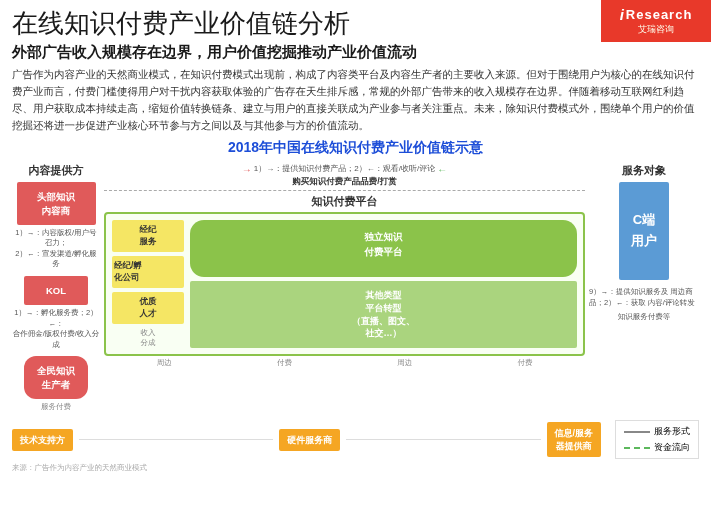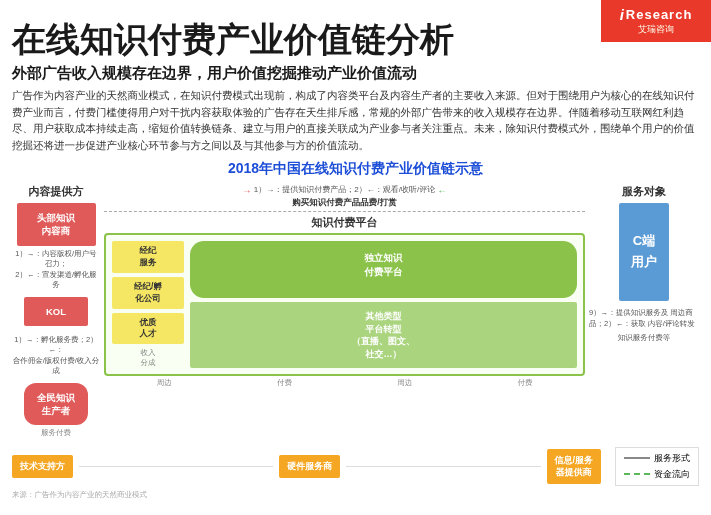--- a/index.html
+++ b/index.html
@@ -29,24 +29,24 @@
       height: 42px;
       background: #e8392a;
       display: flex;
       flex-direction: column;
       align-items: center;
       justify-content: center;
       color: #fff;
     }
 
     .main-title {
-      font-size: 34px;
-      font-weight: bold;
+      font-size: 26px;
+      font-weight: normal;
       color: #1a1a1a;
-      margin-top: 11px;
+      margin-top: 0;
       margin-bottom: 2px;
       line-height: 1.2;
     }
 
     .sub-title {
       font-size: 15px;
       font-weight: bold;
       color: #1a1a1a;
       margin-bottom: 4px;
       line-height: 1.4;
@@ -99,21 +99,21 @@
     <div class="diagram-title">2018年中国在线知识付费产业价值链示意</div>
 
     <div style="display:flex;width:100%;gap:4px;align-items:flex-start;position:relative;">
 
       <div style="display:flex;flex-direction:column;align-items:center;width:88px;flex-shrink:0;">
         <div style="font-size:11px;font-weight:bold;color:#333;margin-bottom:4px;">内容提供方</div>
 
         <div style="background:#e05a5a;color:#fff;font-size:9.5px;font-weight:bold;text-align:center;padding:8px 4px;border-radius:2px;width:79px;line-height:1.4;margin-bottom:3px;">头部知识<br>内容商</div>
         <div style="font-size:7.5px;color:#555;text-align:center;line-height:1.4;margin-bottom:6px;">1）→：内容版权/用户号召力；<br>2）←：宣发渠道/孵化服务</div>
 
-        <div style="background:#e05a5a;color:#fff;font-size:9.5px;font-weight:bold;text-align:center;padding:8px 4px;border-radius:2px;width:64px;line-height:1.4;margin-bottom:9px;">KOL</div>
+        <div style="background:#e05a5a;color:#fff;font-size:9.5px;font-weight:bold;text-align:center;padding:8px 4px;border-radius:2px;width:64px;line-height:1.4;margin-bottom:3px;">KOL</div>
         <div style="font-size:7.5px;color:#555;text-align:center;line-height:1.4;margin-bottom:6px;">1）→：孵化服务费；2）←：<br>合作佣金/版权付费/收入分成</div>
 
         <div style="background:#e05a5a;color:#fff;font-size:9.5px;font-weight:bold;text-align:center;padding:8px 4px;border-radius:12px;width:64px;line-height:1.4;margin-bottom:3px;">全民知识<br>生产者</div>
         <div style="font-size:7.5px;color:#888;text-align:right;line-height:1.4;margin-bottom:2px;">服务付费</div>
       </div>
 
       <div style="flex:1;display:flex;flex-direction:column;align-items:stretch;">
 
         <div style="display:flex;justify-content:center;align-items:center;font-size:8px;color:#555;margin-bottom:2px;text-align:center;">
           <span style="color:#e05a5a;font-size:10px;">→</span>
@@ -122,21 +122,21 @@
         </div>
 
         <div style="text-align:center;font-size:8.5px;color:#333;margin-bottom:3px;font-weight:bold;border-bottom:1px dashed #aaa;padding-bottom:2px;">购买知识付费产品品费/打赏</div>
 
         <div style="font-size:11px;font-weight:bold;color:#333;text-align:center;margin-bottom:3px;">知识付费平台</div>
 
         <div style="border:2px solid #8bc34a;border-radius:4px;padding:6px;background:#f9fff3;display:flex;flex-direction:row;gap:6px;">
 
           <div style="display:flex;flex-direction:column;gap:4px;width:72px;flex-shrink:0;">
             <div style="background:#f5e664;font-size:8.5px;font-weight:bold;text-align:center;padding:4px 2px;border-radius:2px;line-height:1.4;color:#333;">经纪<br>服务</div>
-            <div style="background:#f5e664;font-size:8.5px;font-weight:bold;text-align:center;padding:4px 2px;border-radius:2px;line-height:1.4;color:#333;">经纪/孵<br>化公司</div>
+            <div style="background:#f5e664;font-size:8.5px;font-weight:bold;text-align:left;padding:4px 2px;border-radius:2px;line-height:1.4;color:#333;">经纪/孵<br>化公司</div>
             <div style="background:#f5e664;font-size:8.5px;font-weight:bold;text-align:center;padding:4px 2px;border-radius:2px;line-height:1.4;color:#333;">优质<br>人才</div>
             <div style="font-size:7.5px;color:#888;text-align:center;">收入<br>分成</div>
           </div>
 
           <div style="display:flex;flex-direction:column;gap:4px;flex:1;">
             <div style="background:#8bc34a;color:#fff;font-size:9.5px;font-weight:bold;text-align:center;padding:10px 4px;border-radius:14px;line-height:1.5;flex:1;">独立知识<br>付费平台</div>
             <div style="background:#aad47e;color:#fff;font-size:9px;font-weight:bold;text-align:center;padding:8px 4px;border-radius:2px;line-height:1.4;flex:1;">其他类型<br>平台转型<br>（直播、图文、<br>社交…）</div>
           </div>
         </div>
 

